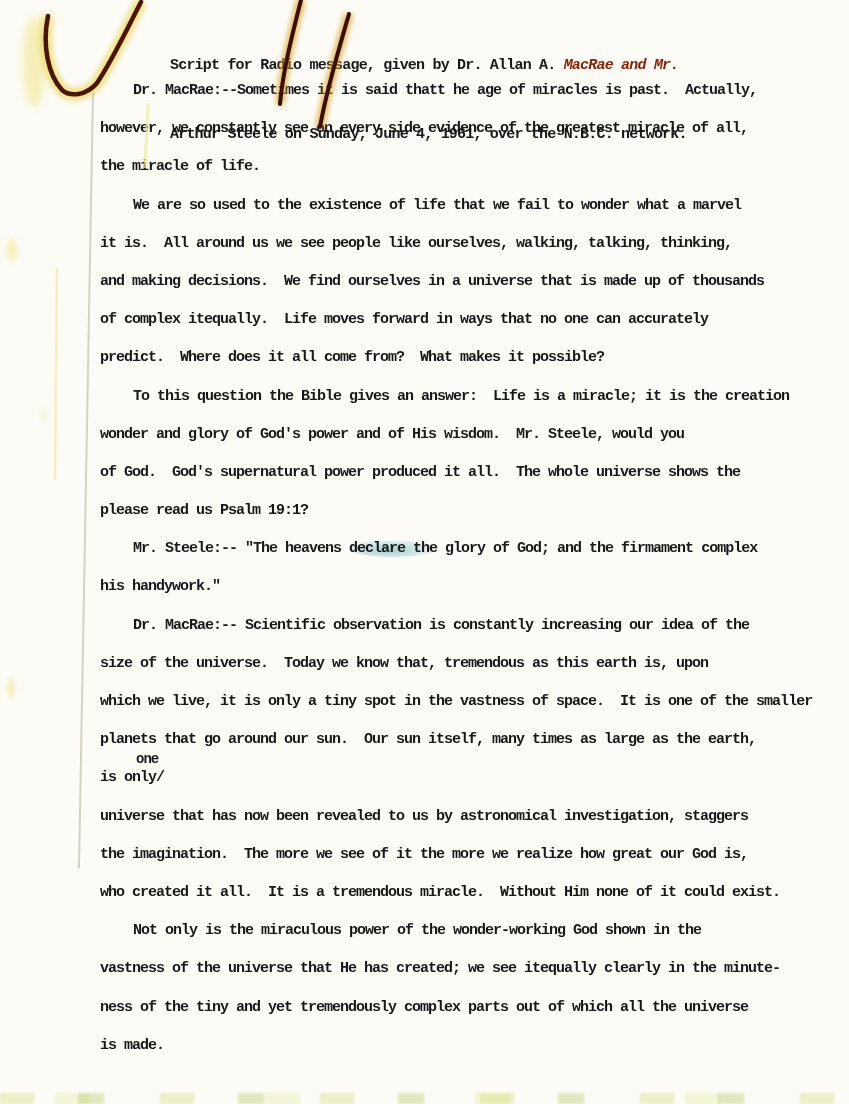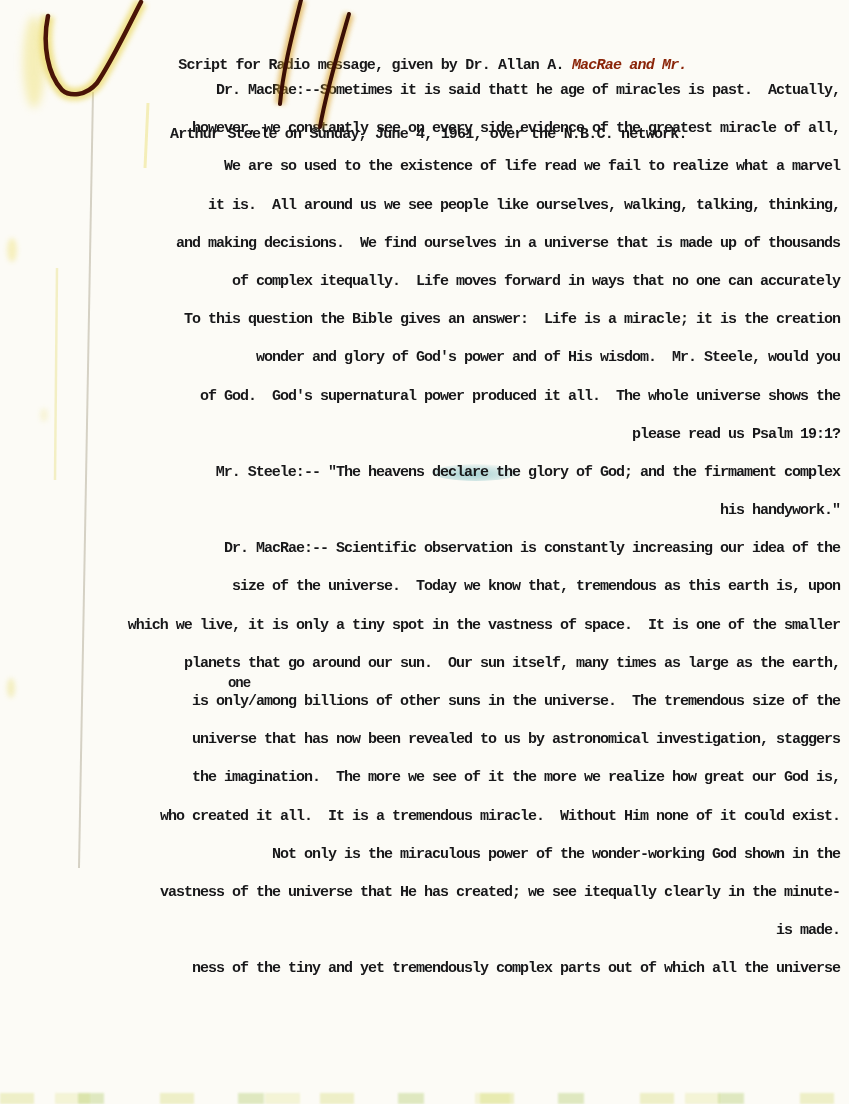--- a/index.html
+++ b/index.html
@@ -5,21 +5,20 @@
   html,body{margin:0;padding:0;background:#e9e7e0;}
   .page{
     position:relative;
     width:849px;height:1104px;
     margin:0 auto;
     background:#fcfbf6;
     overflow:hidden;
     font-family:"Liberation Mono","DejaVu Sans Mono",monospace;
     font-weight:bold;
     color:#18181a;
-    text-align:right;
   }
   
   .doc-header{
     position:absolute;left:170px;top:8px;
     font-size:15px;line-height:23px;
     letter-spacing:-0.8px;white-space:pre;
   }
   .red-ink{color:#8a2408;font-style:italic;}
   
   .text-body{
@@ -68,52 +67,54 @@
 
   <div class="doc-header">
     <div><span>Script for Radio message, given by Dr. Allan A. </span><span class="red-ink">MacRae and Mr.</span></div>
     <div>Arthur Steele on Sunday, June 4, 1961, over the N.B.C. network.</div>
   </div>
 
   <div class="text-body" id="text-body">
       <div>
         <div class="line indent">Dr. MacRae:--Sometimes it is said thatt he age of miracles is past.  Actually,</div>
         <div class="line">however, we constantly see on every side evidence of the greatest miracle of all,</div>
+        <div class="line">the miracle of life.</div>
       </div>
       <div>
-        <div class="line indent">We are so used to the existence of life read we fail to realize what a marvel</div>
+        <div class="line indent">We are so used to the existence of life that we fail to wonder what a marvel</div>
         <div class="line">it is.  All around us we see people like ourselves, walking, talking, thinking,</div>
         <div class="line">and making decisions.  We find ourselves in a universe that is made up of thousands</div>
         <div class="line">of complex itequally.  Life moves forward in ways that no one can accurately</div>
+        <div class="line">predict.  Where does it all come from?  What makes it possible?</div>
       </div>
       <div>
         <div class="line indent">To this question the Bible gives an answer:  Life is a miracle; it is the creation</div>
         <div class="line">wonder and glory of God's power and of His wisdom.  Mr. Steele, would you</div>
         <div class="line">of God.  God's supernatural power produced it all.  The whole universe shows the</div>
         <div class="line">please read us Psalm 19:1?</div>
       </div>
       <div>
         <div class="line indent"><span>Mr. Steele:-- "The heavens </span><span class="smudged">declare the</span><span> glory of God; and the firmament complex</span></div>
         <div class="line">his handywork."</div>
       </div>
       <div>
         <div class="line indent">Dr. MacRae:-- Scientific observation is constantly increasing our idea of the</div>
         <div class="line">size of the universe.  Today we know that, tremendous as this earth is, upon</div>
         <div class="line">which we live, it is only a tiny spot in the vastness of space.  It is one of the smaller</div>
         <div class="line">planets that go around our sun.  Our sun itself, many times as large as the earth,</div>
-        <div class="line"><span>is only/</span><span class="ins-anchor"><span class="ins-word">one</span></span><span>among billions of other suns in the universe.  The tremendous size of the</span></div>
+        <div class="line"><span>is only/</span><span class="ins-anchor"><span class="ins-word">one</span></span></div>
         <div class="line">universe that has now been revealed to us by astronomical investigation, staggers</div>
         <div class="line">the imagination.  The more we see of it the more we realize how great our God is,</div>
         <div class="line">who created it all.  It is a tremendous miracle.  Without Him none of it could exist.</div>
       </div>
       <div>
         <div class="line indent">Not only is the miraculous power of the wonder-working God shown in the</div>
         <div class="line">vastness of the universe that He has created; we see itequally clearly in the minute-</div>
+        <div class="line">ness of the tiny and yet tremendously complex parts out of which all the universe</div>
         <div class="line">is made.</div>
-        <div class="line">ness of the tiny and yet tremendously complex parts out of which all the universe</div>
       </div>
     </div>
 
   <svg class="marks" width="849" height="1104" viewBox="0 0 849 1104">
     <defs>
       <filter id="b3" x="-60%" y="-60%" width="220%" height="220%">
           <feGaussianBlur stdDeviation="2.4"></feGaussianBlur>
         </filter>
       <filter id="b5" x="-80%" y="-80%" width="260%" height="260%">
           <feGaussianBlur stdDeviation="4"></feGaussianBlur>

